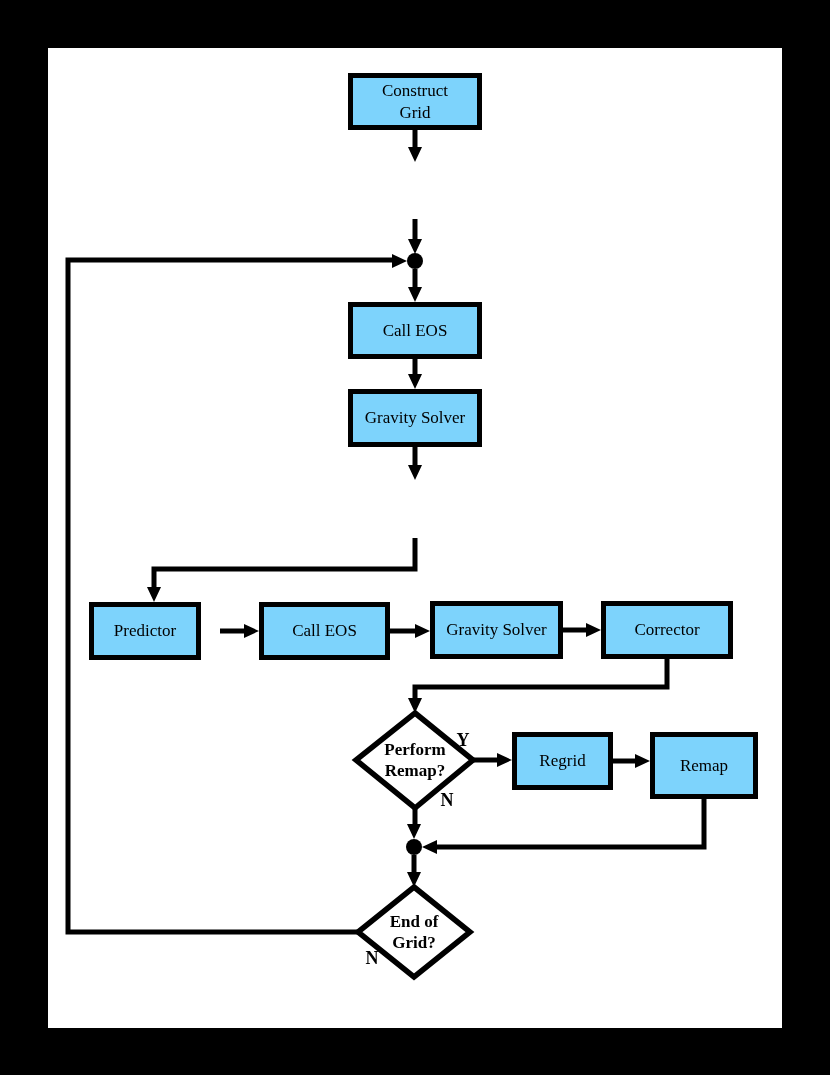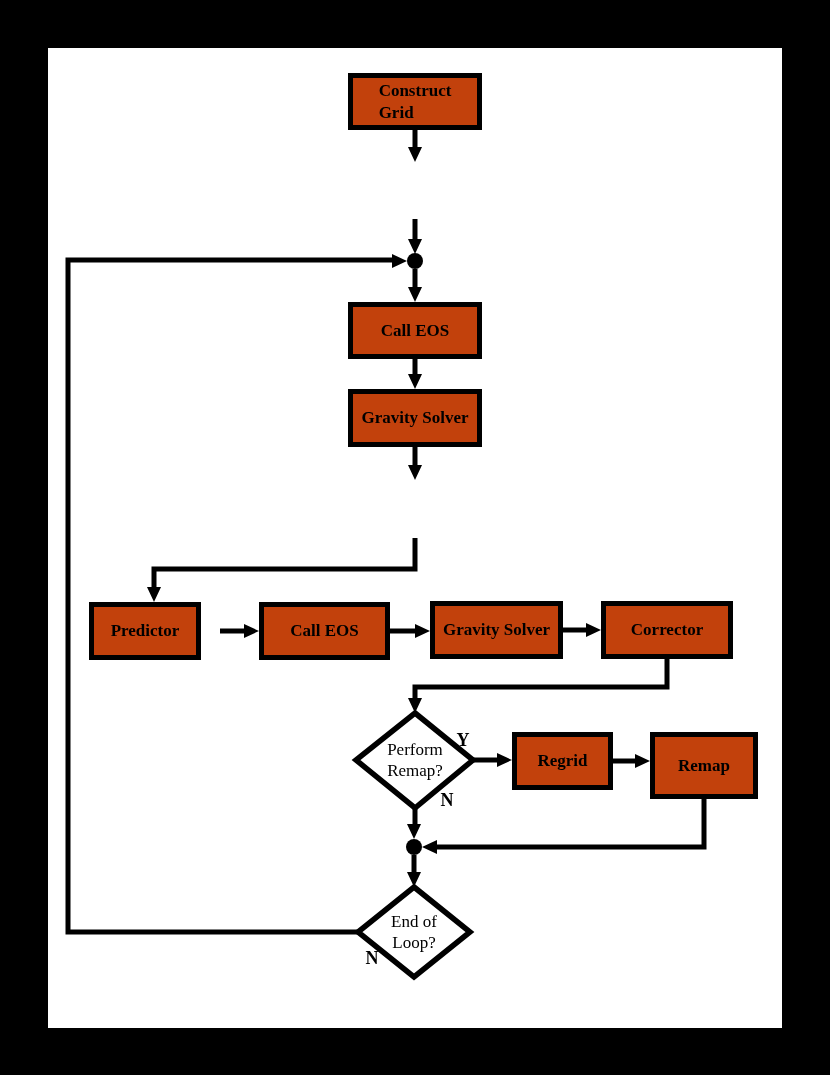--- a/index.html
+++ b/index.html
@@ -26,41 +26,41 @@
   svg.flow {
     position: absolute;
     left: 0;
     top: 0;
     width: 830px;
     height: 1075px;
   }
   .node {
     position: absolute;
     box-sizing: border-box;
-    background: #c2410c;
+    background: #7dd3fc;
     border: 5px solid #000000;
     display: flex;
     align-items: center;
     justify-content: center;
-    text-align: left;
+    text-align: center;
     color: #000000;
-    font-weight: bold;
+    font-weight: normal;
     font-size: 17px;
     line-height: 1.28;
     white-space: pre-line;
     font-family: "Liberation Serif", serif;
   }
   .dlabel {
     position: absolute;
     display: flex;
     align-items: center;
     justify-content: center;
     text-align: center;
     color: #000000;
-    font-weight: normal;
+    font-weight: bold;
     font-size: 17px;
     line-height: 1.25;
     white-space: pre-line;
     font-family: "Liberation Serif", serif;
   }
   .blabel {
     position: absolute;
     width: 22px;
     height: 22px;
     display: flex;
@@ -144,21 +144,21 @@
   <div class="node" style="left:512px; top:732px; width:101px; height:58px;">Regrid</div>
 
   <div class="node" style="left:601px; top:601px; width:132px; height:58px;">Corrector</div>
 
   <div class="node" style="left:650px; top:732px; width:108px; height:67px;">Remap</div>
 
   <div class="dlabel" style="left:365px; top:733px; width:100px; height:54px;">Perform
 Remap?</div>
 
   <div class="dlabel" style="left:364px; top:905px; width:100px; height:54px;">End of
-Loop?</div>
+Grid?</div>
 
   <div class="blabel" style="left:452px; top:729px;">Y</div>
 
   <div class="blabel" style="left:436px; top:789px;">N</div>
 
   <div class="blabel" style="left:361px; top:947px;">N</div>
 
 </div>
 
 </body></html>

